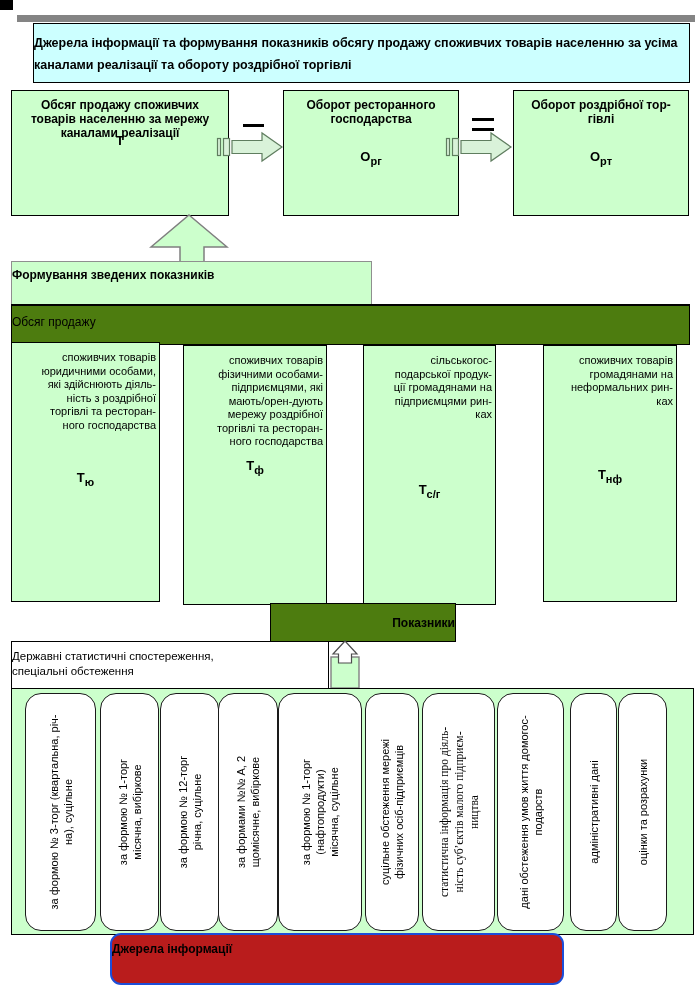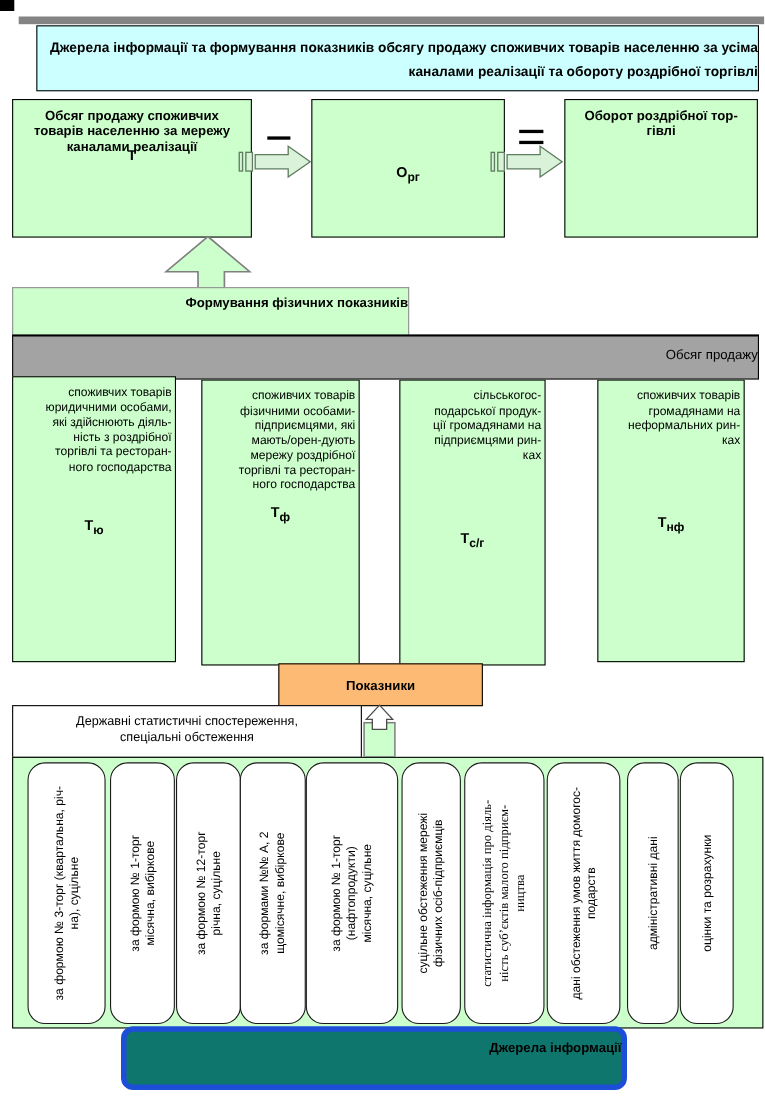--- a/index.html
+++ b/index.html
@@ -1,21 +1,21 @@
 <!DOCTYPE html>
 <html><head>
 <meta charset="utf-8">
 <style>
   html,body{margin:0;padding:0;background:#fff;}
   .stage{position:relative;width:695px;height:1000px;background:#fff;overflow:hidden;
          font-family:"Liberation Sans",sans-serif;color:#000;}
   .abs{position:absolute;}
   .pre{white-space:pre-line;}
   .bold{font-weight:bold;}
-  .ctr{text-align:right;}
+  .ctr{text-align:left;}
 
   .corner{left:0;top:0;width:13px;height:10px;background:#000;}
   .graybar{left:17px;top:15px;width:678px;height:7px;background:#848484;}
 
   .title-box{left:33px;top:23px;width:655px;height:58px;background:#ccffff;border:1px solid #000;}
   .title-box .t-title{padding-top:8px;font-size:12.5px;line-height:22px;}
 
   .gbox{background:#ccffcc;border:1px solid #000;}
   .box-t  {left:11px;top:90px;width:216px;height:124px;}
   .box-org{left:283px;top:90px;width:174px;height:124px;}
@@ -26,52 +26,52 @@
   .sym sub{font-size:11px;}
 
   .op-minus{left:243px;top:124px;width:21px;height:3px;background:#000;}
   .op-eq1{left:472px;top:118px;width:22px;height:3px;background:#000;}
   .op-eq2{left:472px;top:128px;width:22px;height:3px;background:#000;}
 
   .form-box{left:11px;top:261px;width:359px;height:43px;background:#ccffcc;
             border:1px solid #8f8f8f;border-bottom:none;}
   .form-box .lbl{padding-top:6px;font-size:12px;}
 
-  .obsyah-box{left:11px;top:304px;width:677px;height:38px;background:#a3a3a3;
+  .obsyah-box{left:11px;top:304px;width:677px;height:38px;background:#4d7c0f;
               border:1px solid #000;border-top:2px solid #000;}
   .obsyah-box .lbl{padding-top:9px;font-size:12px;}
 
   .sub-box{background:#ccffcc;border:1px solid #000;}
   .sb-a{left:11px; top:342px;width:147px;height:258px;}
   .sb-b{left:183px;top:345px;width:142px;height:258px;}
   .sb-c{left:363px;top:345px;width:131px;height:258px;}
   .sb-d{left:543px;top:345px;width:132px;height:255px;}
   .sub-box .txt{padding:8px 3px 0 3px;font-size:11px;line-height:13.5px;text-align:right;}
   .sb-a .sym{top:127px;} .sb-b .sym{top:112px;} .sb-c .sym{top:136px;} .sb-d .sym{top:121px;}
 
-  .pokaznyky-box{left:253px;top:603px;width:184px;height:37px;background:#fdba74;
-                 border:1px solid #000;display:flex;align-items:center;justify-content:center;
+  .pokaznyky-box{left:270px;top:603px;width:184px;height:37px;background:#4d7c0f;
+                 border:1px solid #000;display:flex;align-items:center;justify-content:flex-end;
                  font-size:12px;font-weight:bold;}
 
   .derzh-box{left:11px;top:641px;width:316px;height:46px;background:#fff;border:1px solid #000;}
-  .derzh-box .txt{padding-top:7px;font-size:11.5px;line-height:15px;text-align:center;}
+  .derzh-box .txt{padding-top:7px;font-size:11.5px;line-height:15px;text-align:left;}
 
   .container-box{left:11px;top:688px;width:681px;height:245px;background:#ccffcc;border:1px solid #000;}
 
   .vb{position:absolute;top:693px;height:236px;background:#fff;border:1.4px solid #1a1a1a;border-radius:16px;}
   .vb .vtext{position:absolute;left:50%;top:50%;transform:translate(-50%,-50%) rotate(-90deg);
              width:226px;text-align:center;font-size:11px;line-height:1.28;white-space:pre-line;}
   .vb1{left:25px;width:69px;}  .vb2{left:100px;width:57px;} .vb3{left:160px;width:57px;}
   .vb4{left:218px;width:58px;} .vb5{left:278px;width:82px;} .vb6{left:365px;width:52px;}
   .vb7{left:422px;width:71px;} .vb8{left:497px;width:65px;} .vb9{left:570px;width:45px;}
   .vb10{left:618px;width:47px;}
   .vb7 .vtext{font-family:"Liberation Serif",serif;font-size:11.5px;line-height:1.3;}
 
-  .dzherela-box{left:110px;top:933px;width:450px;height:48px;background:#0f766e;
-                border:5px solid #1d4ed8;border-radius:11px;}
+  .dzherela-box{left:110px;top:933px;width:450px;height:48px;background:#b91c1c;
+                border:2px solid #1d4ed8;border-radius:11px;}
   .dzherela-box .lbl{padding-top:7px;font-size:12px;}
 
   svg{display:block;}
 </style>
 </head>
 <body>
 
 <div class="stage">
 
   <div class="abs corner"></div>
@@ -85,48 +85,51 @@
   <div class="abs gbox box-t">
     <div class="hdr pre">Обсяг продажу споживчих
 товарів населенню за мережу
 каналами реалізації</div>
     <div class="sym"><span>Т</span></div>
   </div>
 
   <div class="abs op-minus"></div>
 
   <div class="abs gbox box-org">
+    <div class="hdr pre">Оборот ресторанного
+господарства</div>
     <div class="sym"><span>О</span><sub>рг</sub></div>
   </div>
 
   <div class="abs op-eq1"></div>
   <div class="abs op-eq2"></div>
 
   <div class="abs gbox box-ort">
     <div class="hdr pre">Оборот роздрібної тор-
 гівлі</div>
+    <div class="sym"><span>О</span><sub>рт</sub></div>
   </div>
 
   <svg class="abs" style="left:216px;top:130px;" width="68" height="34" viewBox="0 0 68 34">
     <rect x="1.5" y="8.5" width="3" height="17" fill="#d9f2d9" stroke="#5f7d5f" stroke-width="1.2"></rect>
     <rect x="7.5" y="8.5" width="6" height="17" fill="#d9f2d9" stroke="#5f7d5f" stroke-width="1.2"></rect>
     <polygon points="16,10.5 46,10.5 46,3 66,17 46,31 46,23.5 16,23.5" fill="#d9f2d9" stroke="#5f7d5f" stroke-width="1.2"></polygon>
   </svg>
   <svg class="abs" style="left:445px;top:130px;" width="68" height="34" viewBox="0 0 68 34">
     <rect x="1.5" y="8.5" width="3" height="17" fill="#d9f2d9" stroke="#5f7d5f" stroke-width="1.2"></rect>
     <rect x="7.5" y="8.5" width="6" height="17" fill="#d9f2d9" stroke="#5f7d5f" stroke-width="1.2"></rect>
     <polygon points="16,10.5 46,10.5 46,3 66,17 46,31 46,23.5 16,23.5" fill="#d9f2d9" stroke="#5f7d5f" stroke-width="1.2"></polygon>
   </svg>
 
   <svg class="abs" style="left:149px;top:214px;" width="80" height="48" viewBox="0 0 80 48">
     <polygon points="40,1 78,33 55,33 55,48 31,48 31,33 2,33" fill="#ccffcc" stroke="#7f7f7f" stroke-width="1.5"></polygon>
   </svg>
 
   <div class="abs form-box">
-    <div class="lbl bold ctr">Формування фізичних показників</div>
+    <div class="lbl bold ctr">Формування зведених показників</div>
   </div>
 
   <div class="abs obsyah-box">
     <div class="lbl ctr">Обсяг продажу</div>
   </div>
 
   <div class="abs sub-box sb-a">
     <div class="txt pre">споживчих товарів
 юридичними особами,
 які здійснюють діяль-

